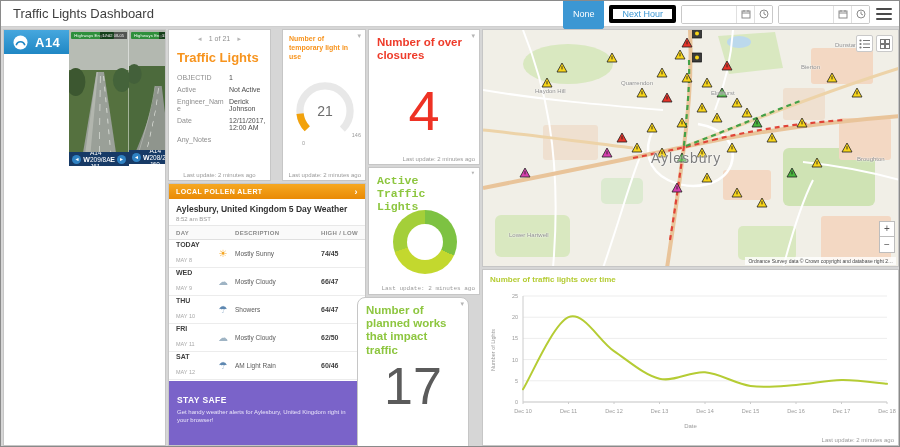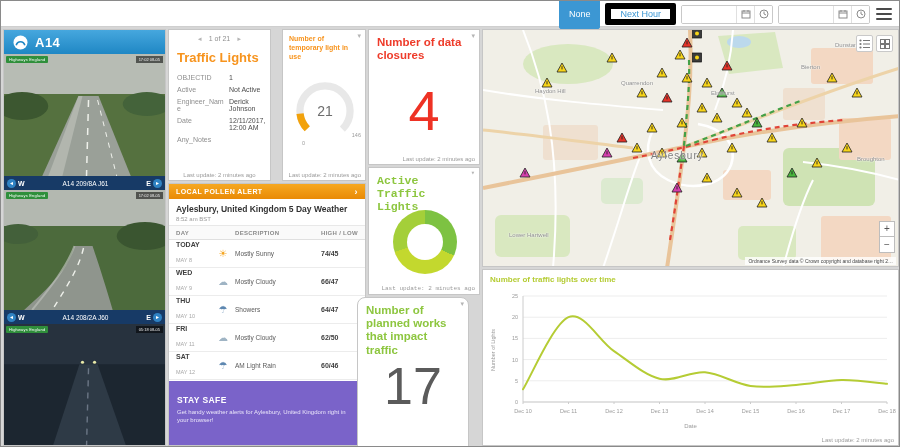--- a/index.html
+++ b/index.html
@@ -5,30 +5,30 @@
   * { box-sizing: border-box; margin: 0; padding: 0; }
   html,body { background:#ffffff; }
   body { font-family:"Liberation Sans", sans-serif; }
   .dash { position:relative; width:900px; height:447px; background:#d6d6d6; overflow:hidden; border:1px solid #8a8a8a; }
 
   
   .topbar { position:absolute; left:0; top:0; width:900px; height:26px; background:#fff; border-bottom:1px solid #cfcfcf; }
   .dash-title { position:absolute; left:12px; top:0; line-height:26px; font-size:13px; color:#3f3f3f; }
   .controls { position:absolute; right:8px; top:3px; height:20px; display:flex; align-items:center; gap:5px; }
   .btn-primary { background:#3c97d3; color:#fff; border:1px solid #3c97d3; border-radius:2px; font-size:9px; padding:9px 9px; font-family:inherit; cursor:pointer; }
-  .btn-secondary { background:#fff; color:#3c97d3; border:6px solid #000000; border-radius:2px; font-size:9px; padding:0 9px; font-family:inherit; cursor:pointer; }
+  .btn-secondary { background:#fff; color:#3c97d3; border:4px solid #000000; border-radius:2px; font-size:9px; padding:0 9px; font-family:inherit; cursor:pointer; }
   .input-group { display:flex; align-items:stretch; border:1px solid #c9c9c9; border-radius:2px; background:#fff; height:19px; overflow:hidden; }
   .hdr-input { width:54px; border:none; outline:none; font-size:9px; padding:0 4px; font-family:inherit; }
   .icon-btn { width:18px; border:none; border-left:1px solid #e0e0e0; background:#fff; display:flex; align-items:center; justify-content:center; cursor:pointer; }
   .hamburger { width:18px; height:16px; background:none; border:none; display:flex; flex-direction:column; justify-content:space-between; padding:2px 1px; cursor:pointer; }
   .hamburger span { display:block; height:2px; background:#4a4a4a; border-radius:1px; }
 
   
   .panel { position:absolute; background:#fff; border:1px solid #c6c6c6; overflow:hidden; }
-  .cameras-panel { left:2px;  top:28px;  width:163px; height:417px; display:flex; flex-direction:column; }
+  .cameras-panel { left:2px;  top:28px;  width:163px; height:417px; display:flex; flex-direction:row; }
   .tl-panel      { left:167px; top:28px;  width:103px; height:152px; }
   .gauge-panel   { left:281px; top:28px;  width:84px;  height:152px; }
   .weather-panel { left:167px; top:182px; width:198px; height:263px; }
   .closures-panel{ left:367px; top:28px;  width:112px; height:136px; }
   .active-panel  { left:367px; top:166px; width:112px; height:128px;font-family:Liberation Mono, monospace; }
   .planned-panel { left:356px; top:296px; width:112px; height:192px;border-radius:8px; }
   .map-panel     { left:481px; top:28px;  width:417px; height:238px; }
   .chart-panel   { left:481px; top:268px; width:417px; height:177px; }
 
   .last-update { position:absolute; right:4px; bottom:2px; font-size:6px; color:#9b9b9b; }
@@ -115,20 +115,21 @@
   .chart-title { position:absolute; top:5px; left:7px; font-size:8px; font-weight:bold; color:#b5cc34; }
   .chart-ylabel { position:absolute; left:10px; top:80px; transform:translate(-50%,-50%) rotate(-90deg); font-size:5.5px; color:#9b9b9b; white-space:nowrap; }
   .chart-xlabel { position:absolute; left:0; right:0; bottom:16px; text-align:center; font-size:6px; color:#9b9b9b; }
 </style>
 </head>
 <body>
 
 <div class="dash">
 
   <header class="topbar">
+    <div class="dash-title">Traffic Lights Dashboard</div>
     <div class="controls">
       <button class="btn-primary">None</button>
       <button class="btn-secondary">Next Hour</button>
       <div class="input-group">
         <input class="hdr-input" style="">
         <button class="icon-btn">
           <svg width="10" height="10" viewBox="0 0 10 10">
               <rect x="1" y="2" width="8" height="7" fill="none" stroke="#8a8a8a"></rect>
               <line x1="1" y1="4" x2="9" y2="4" stroke="#8a8a8a"></line>
               <line x1="3" y1="1" x2="3" y2="3" stroke="#8a8a8a"></line>
@@ -326,21 +327,21 @@
       <span class="wx-hl">60/46</span>
     </div>
     <div class="wx-footer">
       <div class="wx-footer-title">STAY SAFE</div>
       <div class="wx-footer-text">Get handy weather alerts for Aylesbury, United Kingdom right in your browser!</div>
     </div>
   </section>
 
   <section class="panel closures-panel">
     <span class="expand-icon"></span>
-    <div class="stat-title red-t">Number of data closures</div>
+    <div class="stat-title red-t">Number of over closures</div>
     <div class="big-number closures-num">4</div>
     <div class="last-update">Last update: 2 minutes ago</div>
   </section>
 
   <section class="panel active-panel">
     <span class="expand-icon"></span>
     <div class="stat-title green-t">Active Traffic Lights</div>
     <div class="donut" style="background: conic-gradient(rgb(125, 194, 66) 0%, rgb(125, 194, 66) 32%, rgb(195, 216, 46) 32%, rgb(195, 216, 46) 70%, rgb(164, 207, 57) 70%, rgb(164, 207, 57) 100%);">
         <div class="donut-hole"></div>
       </div>
@@ -543,21 +544,21 @@
         <g>
           <polygon points="254,158 249,167 259,167" fill="#f7d418" stroke="#222" stroke-width="0.8" stroke-linejoin="round"></polygon>
           <line x1="254" y1="161.2" x2="254" y2="164.4" stroke="#222" stroke-width="0.9"></line>
         </g>
         <g>
           <polygon points="279,168 274,177 284,177" fill="#f7d418" stroke="#222" stroke-width="0.8" stroke-linejoin="round"></polygon>
           <line x1="279" y1="171.2" x2="279" y2="174.4" stroke="#222" stroke-width="0.9"></line>
         </g>
       </svg>
     <div class="map-labels">
-        <div class="map-label big" style="left: 168px; top: 120px; font-size: 10px;">Aylesbury</div>
+        <div class="map-label big" style="left: 168px; top: 120px; font-size: 14px;">Aylesbury</div>
         <div class="map-label" style="left: 138px; top: 50px; font-size: 6px;">Quarrendon</div>
         <div class="map-label" style="left: 52px; top: 58px; font-size: 6px;">Haydon Hill</div>
         <div class="map-label" style="left: 228px; top: 60px; font-size: 6px;">Elmhurst</div>
         <div class="map-label" style="left: 318px; top: 34px; font-size: 6px;">Bierton</div>
         <div class="map-label" style="left: 352px; top: 12px; font-size: 6px;">Dunstan Farm</div>
         <div class="map-label" style="left: 374px; top: 126px; font-size: 6px;">Broughton</div>
         <div class="map-label" style="left: 26px; top: 202px; font-size: 6px;">Lower Hartwell</div>
       </div>
     <div class="map-tools">
       <button class="map-tool-btn">

